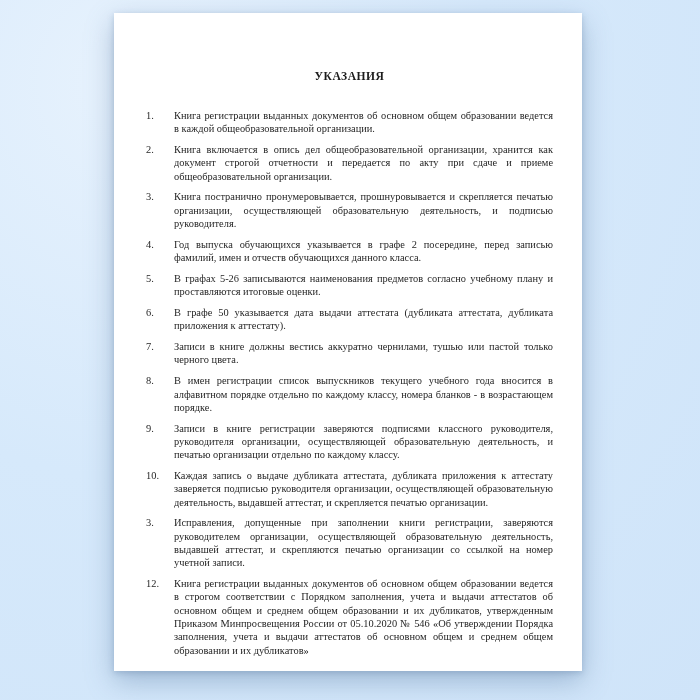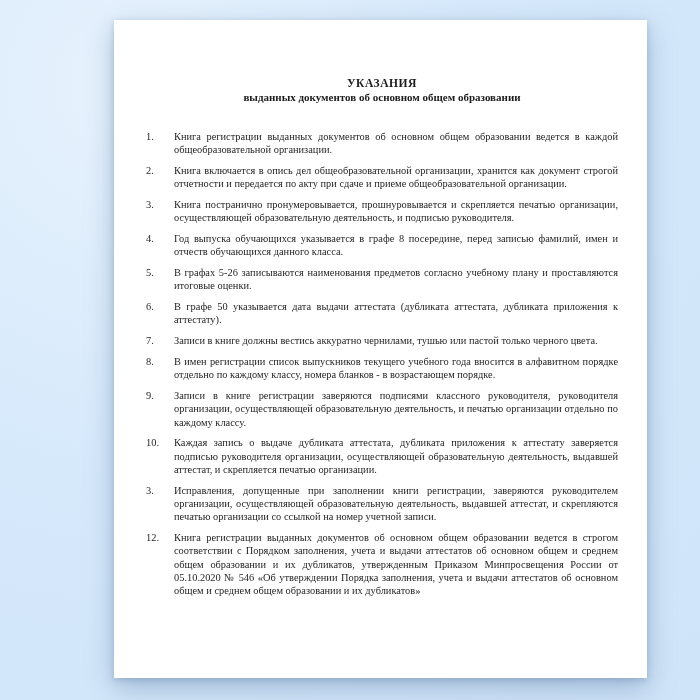--- a/index.html
+++ b/index.html
@@ -11,22 +11,22 @@
   }
   .stage {
     position: relative;
     width: 700px;
     height: 700px;
     background: radial-gradient(ellipse at 18% 12%, #e7f2fd 0%, #d6e9fb 45%, #cfe4f9 100%);
   }
   .paper {
     position: absolute;
     left: 114px;
-    top: 20px;
-    width: 533px;
+    top: 13px;
+    width: 468px;
     height: 658px;
     box-sizing: border-box;
     background: #ffffff;
     padding: 57px 29px 0 32px;
     overflow: hidden;
     box-shadow:
       0 2px 6px rgba(96, 128, 166, 0.35),
       0 10px 26px rgba(96, 128, 166, 0.45);
   }
   .doc-title {
@@ -66,39 +66,38 @@
   }
 </style>
 </head>
 <body>
 
 <div class="stage">
   <div class="paper">
 
     <div class="doc-title">
       <div class="t-main">УКАЗАНИЯ</div>
-      <div class="t-sub">выданных документов об основном общем образовании</div>
     </div>
 
     <div class="list">
       <div class="item">
         <span class="num">1.</span>
         <span class="text">Книга регистрации выданных документов об основном общем образовании ведется в каждой общеобразовательной организации.</span>
       </div>
       <div class="item">
         <span class="num">2.</span>
         <span class="text">Книга включается в опись дел общеобразовательной организации, хранится как документ строгой отчетности и передается по акту при сдаче и приеме общеобразовательной организации.</span>
       </div>
       <div class="item">
         <span class="num">3.</span>
         <span class="text">Книга постранично пронумеровывается, прошнуровывается и скрепляется печатью организации, осуществляющей образовательную деятельность, и подписью руководителя.</span>
       </div>
       <div class="item">
         <span class="num">4.</span>
-        <span class="text">Год выпуска обучающихся указывается в графе 8 посередине, перед записью фамилий, имен и отчеств обучающихся данного класса.</span>
+        <span class="text">Год выпуска обучающихся указывается в графе 2 посередине, перед записью фамилий, имен и отчеств обучающихся данного класса.</span>
       </div>
       <div class="item">
         <span class="num">5.</span>
         <span class="text">В графах 5-26 записываются наименования предметов согласно учебному плану и проставляются итоговые оценки.</span>
       </div>
       <div class="item">
         <span class="num">6.</span>
         <span class="text">В графе 50 указывается дата выдачи аттестата (дубликата аттестата, дубликата приложения к аттестату).</span>
       </div>
       <div class="item">

